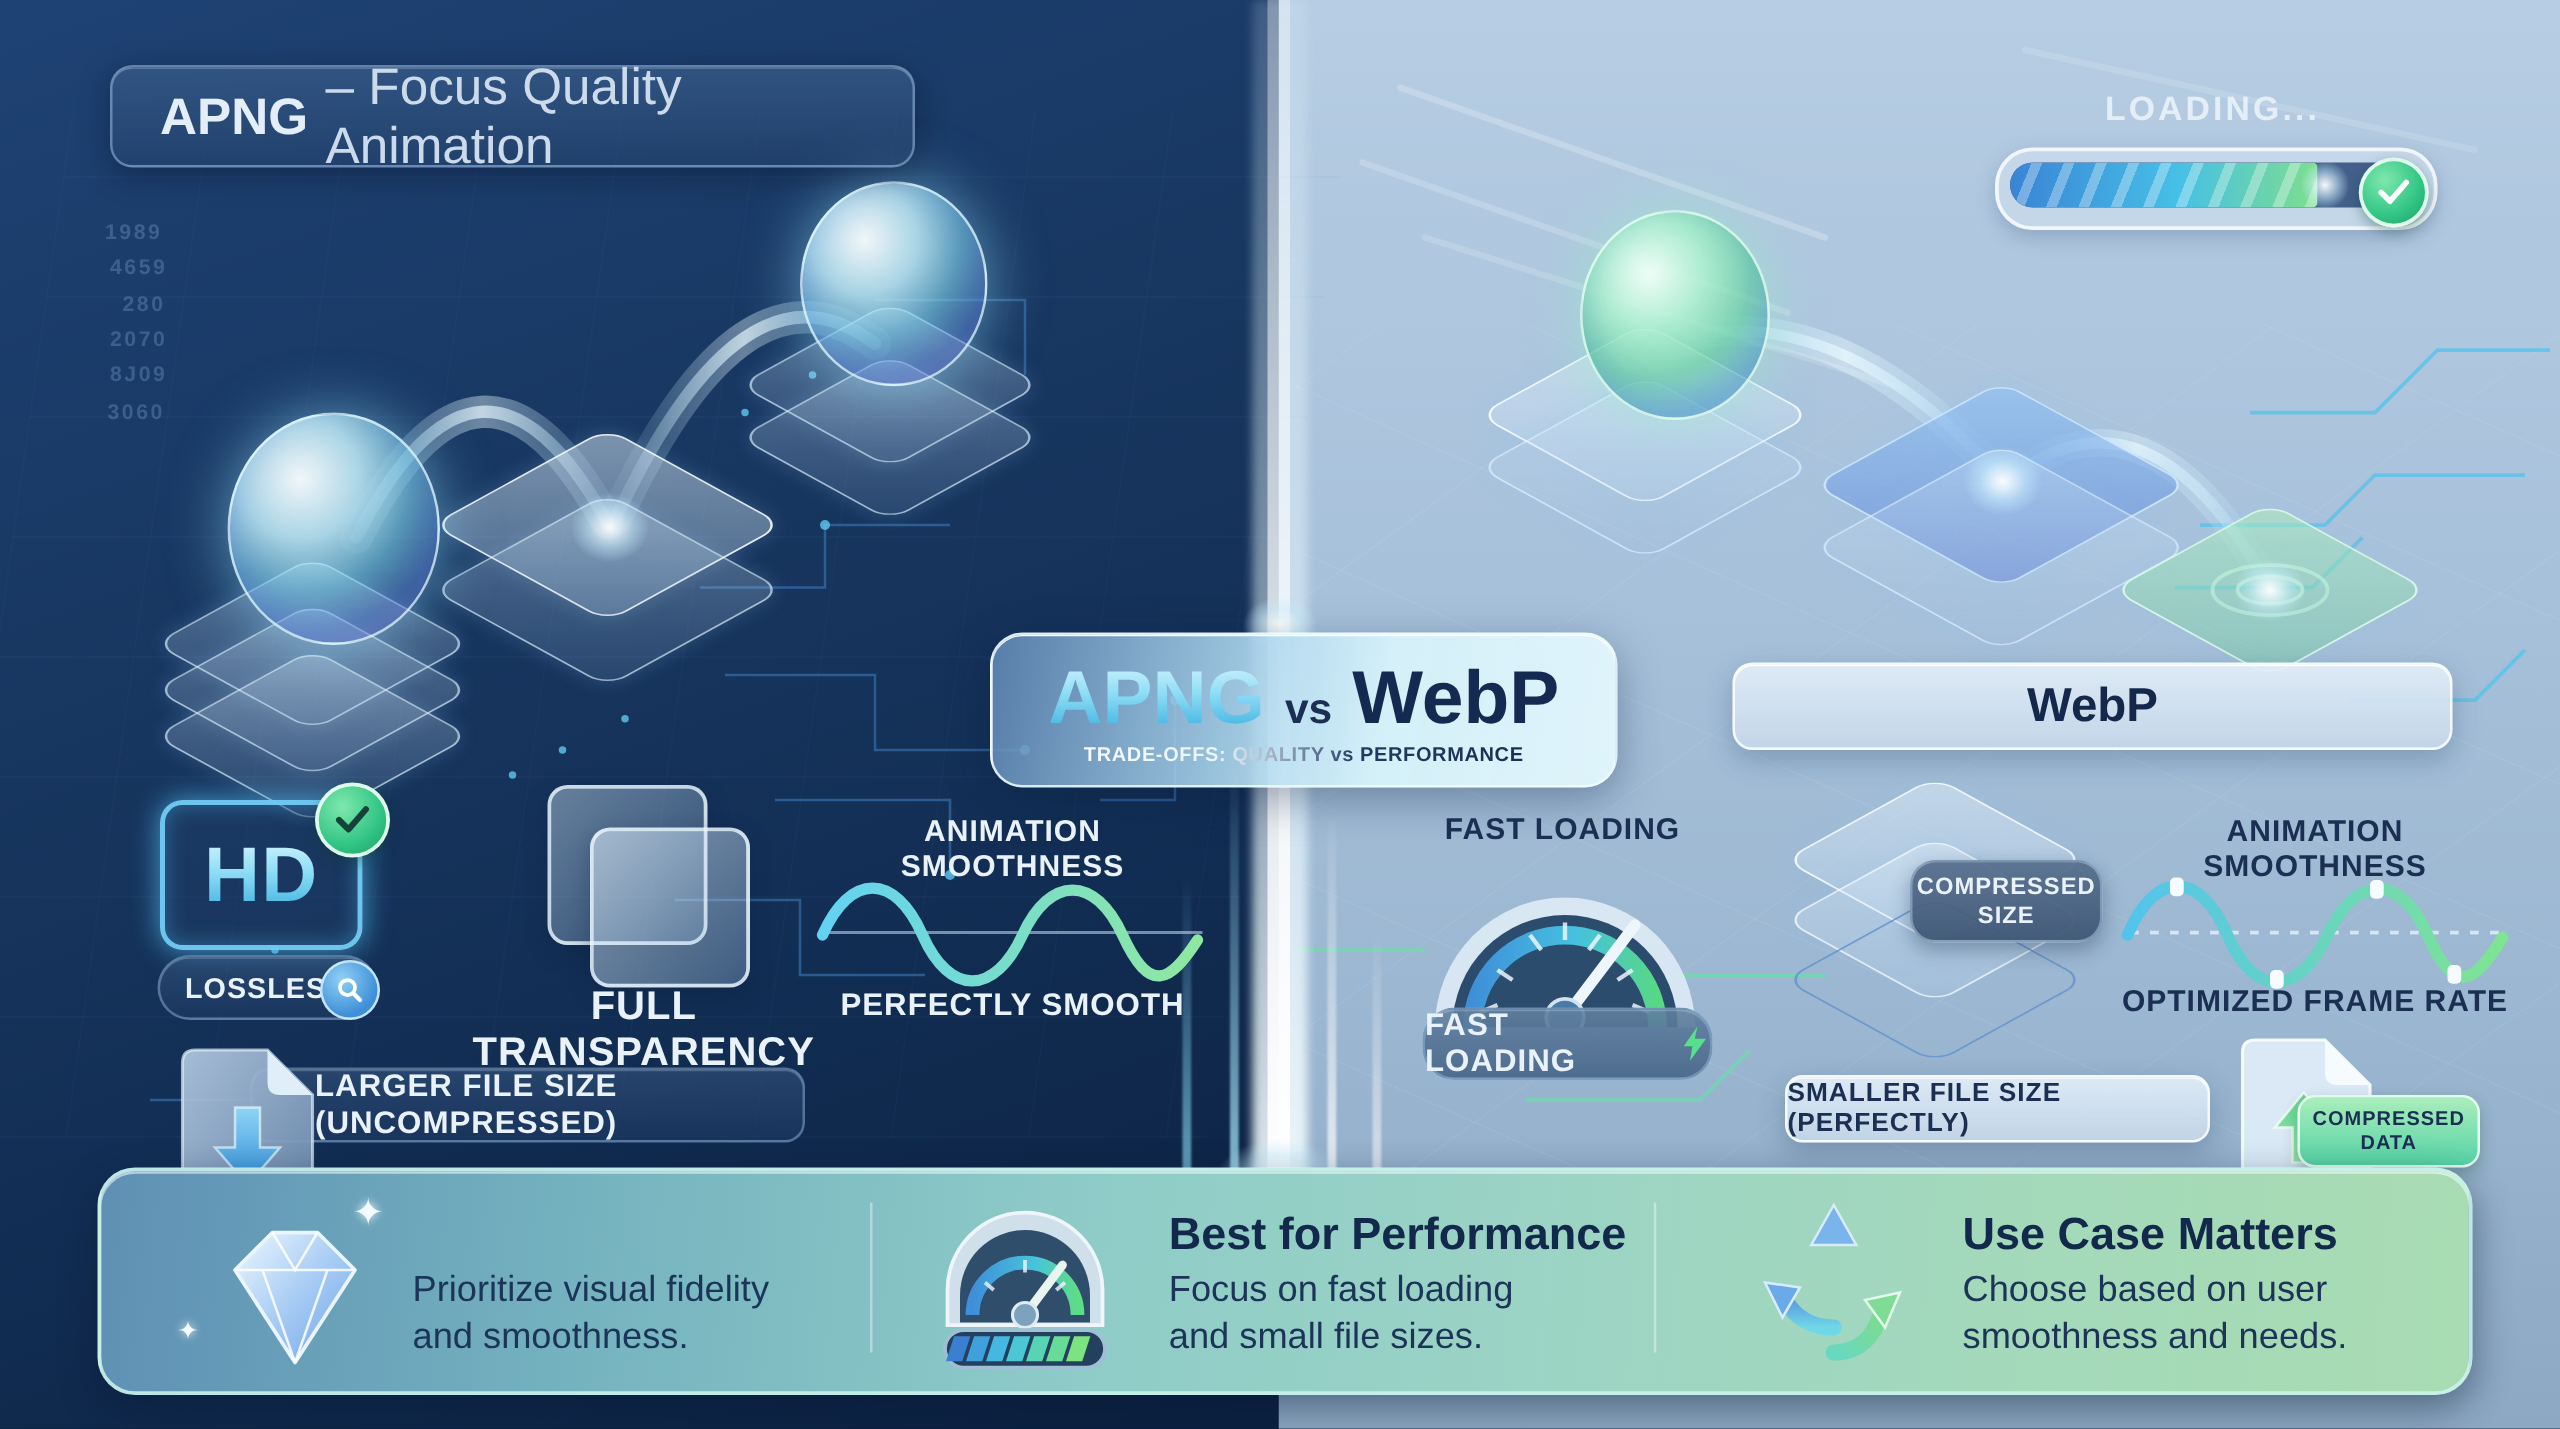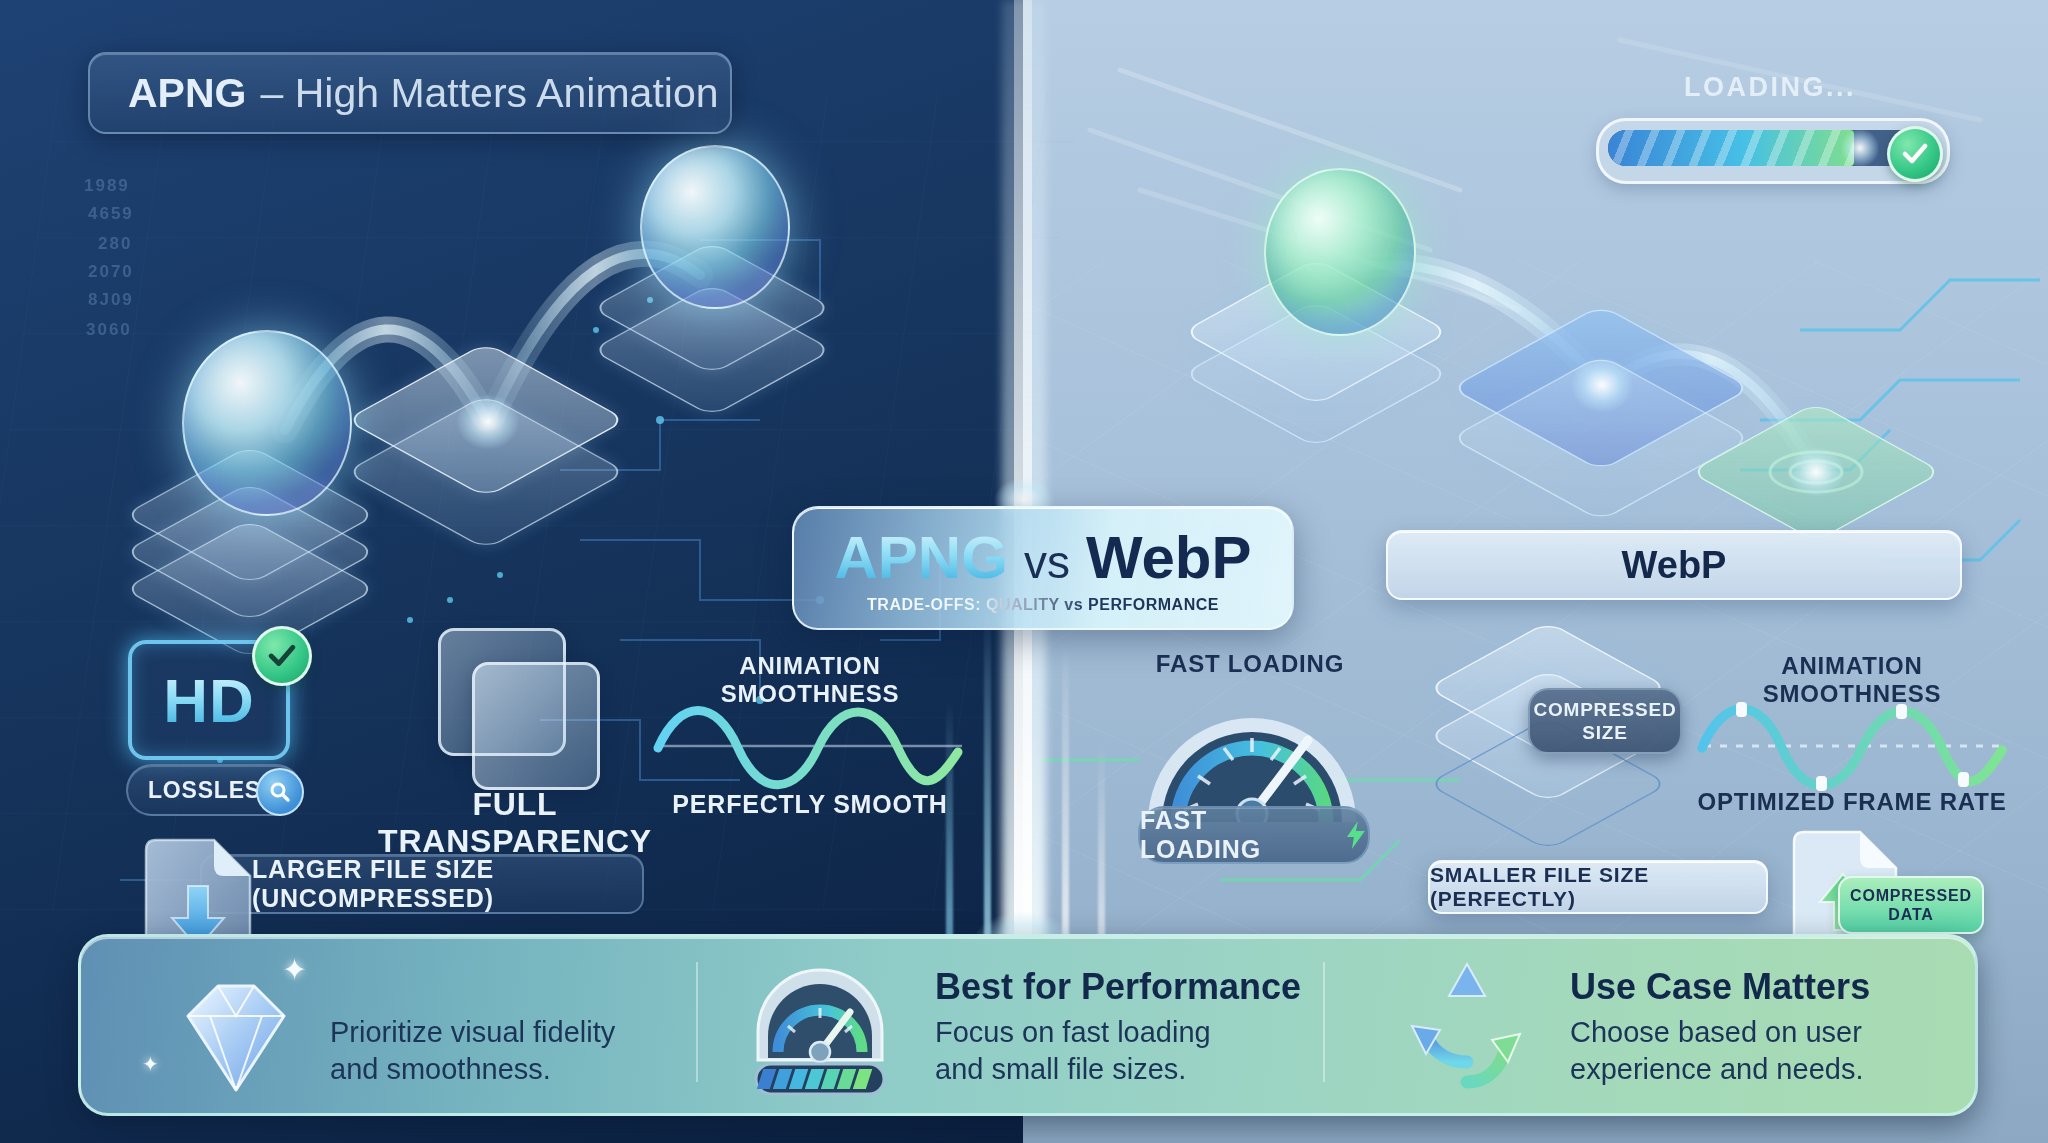--- a/index.html
+++ b/index.html
@@ -243,40 +243,40 @@
   <div class="abs beam-core"></div>
   <div class="abs trail" style="left:946px;top:700px;height:310px;background:linear-gradient(to bottom,transparent,rgba(140,220,250,.85));"></div>
   <div class="abs trail" style="left:984px;top:600px;height:410px;background:linear-gradient(to bottom,transparent,rgba(170,235,255,.9));"></div>
   <div class="abs trail" style="left:1062px;top:640px;height:370px;background:linear-gradient(to bottom,transparent,rgba(255,255,255,.9));"></div>
   <div class="abs trail" style="left:1098px;top:740px;height:270px;background:linear-gradient(to bottom,transparent,rgba(255,255,255,.8));"></div>
   <div class="abs flare" style="left:954px;top:900px;width:140px;height:90px;"></div>
   <div class="abs flare" style="left:984px;top:470px;width:80px;height:60px;"></div>
 
   <div class="abs title-badge-dark" style="left:88px;top:52px;width:602px;height:78px;padding:0 0 0 38px;">
     <span style="font-size:41px;font-weight:800;color:#e4eef8;">APNG</span>
-    <span style="font-size:41px;font-weight:400;color:#ccdbec;margin-left:14px;">– High Matters Animation</span>
+    <span style="font-size:41px;font-weight:400;color:#ccdbec;margin-left:14px;">– Focus Quality Animation</span>
   </div>
 
   <div class="abs cap" style="left:1596px;top:72px;width:348px;text-align:center;font-size:27px;letter-spacing:2.5px;color:rgba(236,244,250,.85);">LOADING...</div>
   <div class="abs loadbar">
     <div class="abs loadtrack">
       <div class="abs loadfill"></div>
       <div class="abs flare" style="left:226px;top:-8px;width:52px;height:52px;"></div>
     </div>
     <div class="abs check-circle" style="left:288px;top:5px;width:50px;height:50px;">
       <svg width="26" height="22" viewBox="0 0 26 22">
           <path d="M3 11 L10 18 L23 3" stroke="#fff" stroke-width="4.5" fill="none" stroke-linecap="round" stroke-linejoin="round"></path>
         </svg>
     </div>
   </div>
 
   <div class="abs hero">
     <div style="display:flex;align-items:baseline;">
       <span class="grad-text-cyan" style="font-size:60px;font-weight:800;">APNG</span>
-      <span style="font-size:46px;font-weight:400;color:#1b2f54;margin:0 16px;">vs</span>
+      <span style="font-size:34px;font-weight:700;color:#1b2f54;margin:0 16px;">vs</span>
       <span style="font-size:60px;font-weight:800;color:#152a50;">WebP</span>
     </div>
     <div class="hero-sub">TRADE-OFFS: QUALITY vs PERFORMANCE</div>
   </div>
 
   <div class="abs title-badge-light" style="left:1386px;top:530px;width:572px;height:66px;">
     <span style="font-size:38px;font-weight:800;color:#14284c;">WebP</span>
   </div>
 
   <div class="abs hd-box">
@@ -472,15 +472,15 @@
     </defs>
     <path d="M75 140 L75 34" stroke="url(#ab)" stroke-width="13" stroke-linecap="round"></path>
     <polygon points="75,8 57,40 93,40" fill="#7ab4ec" stroke="#d8ecfc" stroke-width="2"></polygon>
     <path d="M75 106 C58 106 44 98 36 84" stroke="url(#ab)" stroke-width="13" fill="none" stroke-linecap="round"></path>
     <polygon points="20,70 48,74 34,98" fill="#6aaae8" stroke="#d8ecfc" stroke-width="2"></polygon>
     <path d="M75 126 C96 126 108 112 113 94" stroke="url(#ag)" stroke-width="13" fill="none" stroke-linecap="round"></path>
     <polygon points="128,78 100,84 116,106" fill="#7fdc94" stroke="#e4fae8" stroke-width="2"></polygon>
   </svg>
   <div class="abs card-title" style="left:1570px;top:966px;">Use Case Matters</div>
   <div class="abs card-line" style="left:1570px;top:1014px;">Choose based on user</div>
-  <div class="abs card-line" style="left:1570px;top:1051px;">experience and needs.</div>
+  <div class="abs card-line" style="left:1570px;top:1051px;">smoothness and needs.</div>
 
 </div>
 
 </body></html>

